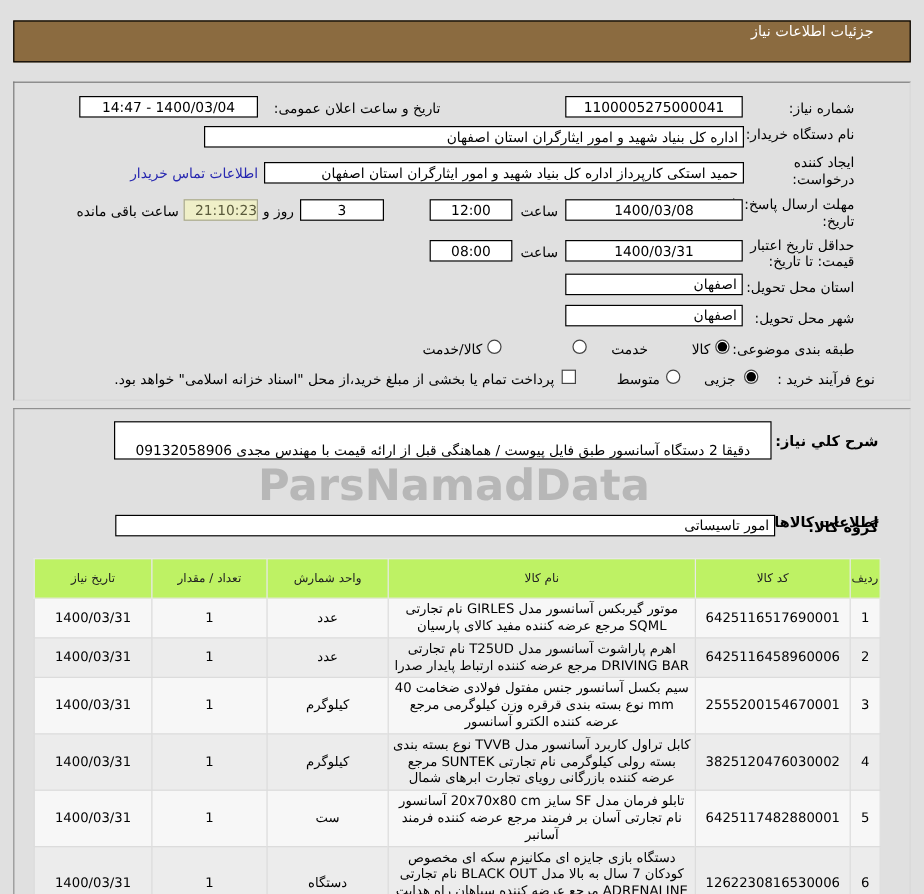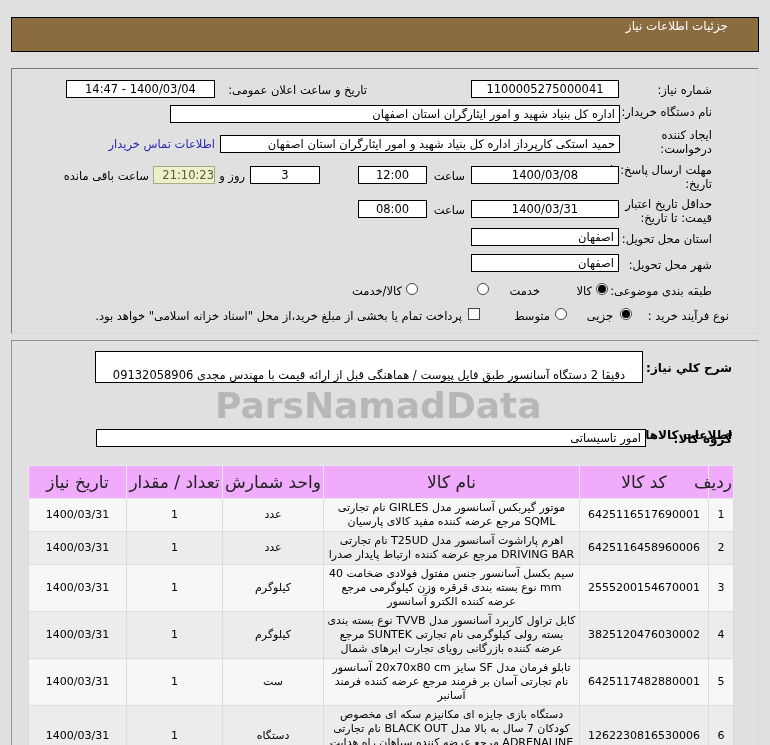--- a/index.html
+++ b/index.html
@@ -42,22 +42,22 @@
     content:""; position:absolute; left:1px; top:1px; width:8px; height:8px; border-radius:50%; background:#000;
   }
   .chk { position:absolute; width:12px; height:12px; border:1px solid #444; background:#fff; box-sizing:border-box; }
   .bold { font-weight:bold; }
   table.items {
     position:absolute; left:28px; top:465px; width:705px;
     border-collapse:collapse; table-layout:fixed; direction:rtl;
     font-size:11px;
   }
   table.items th {
-    background:#f0abfc; color:#222; font-weight:normal; height:30px;
-    border:1px solid #e8e8e8; font-size:17px;
+    background:#bef264; color:#222; font-weight:normal; height:30px;
+    border:1px solid #e8e8e8; font-size:10px;
   }
   table.items td {
     border:1px solid #dcdcdc; text-align:center; vertical-align:middle;
     padding:2px 3px; line-height:14px;
   }
   table.items tr.odd td { background:#f7f7f7; }
   table.items tr.even td { background:#ececec; }
   .watermark {
     position:absolute; color:rgba(120,120,120,0.45); font-weight:bold; white-space:nowrap; pointer-events:none;
   }

